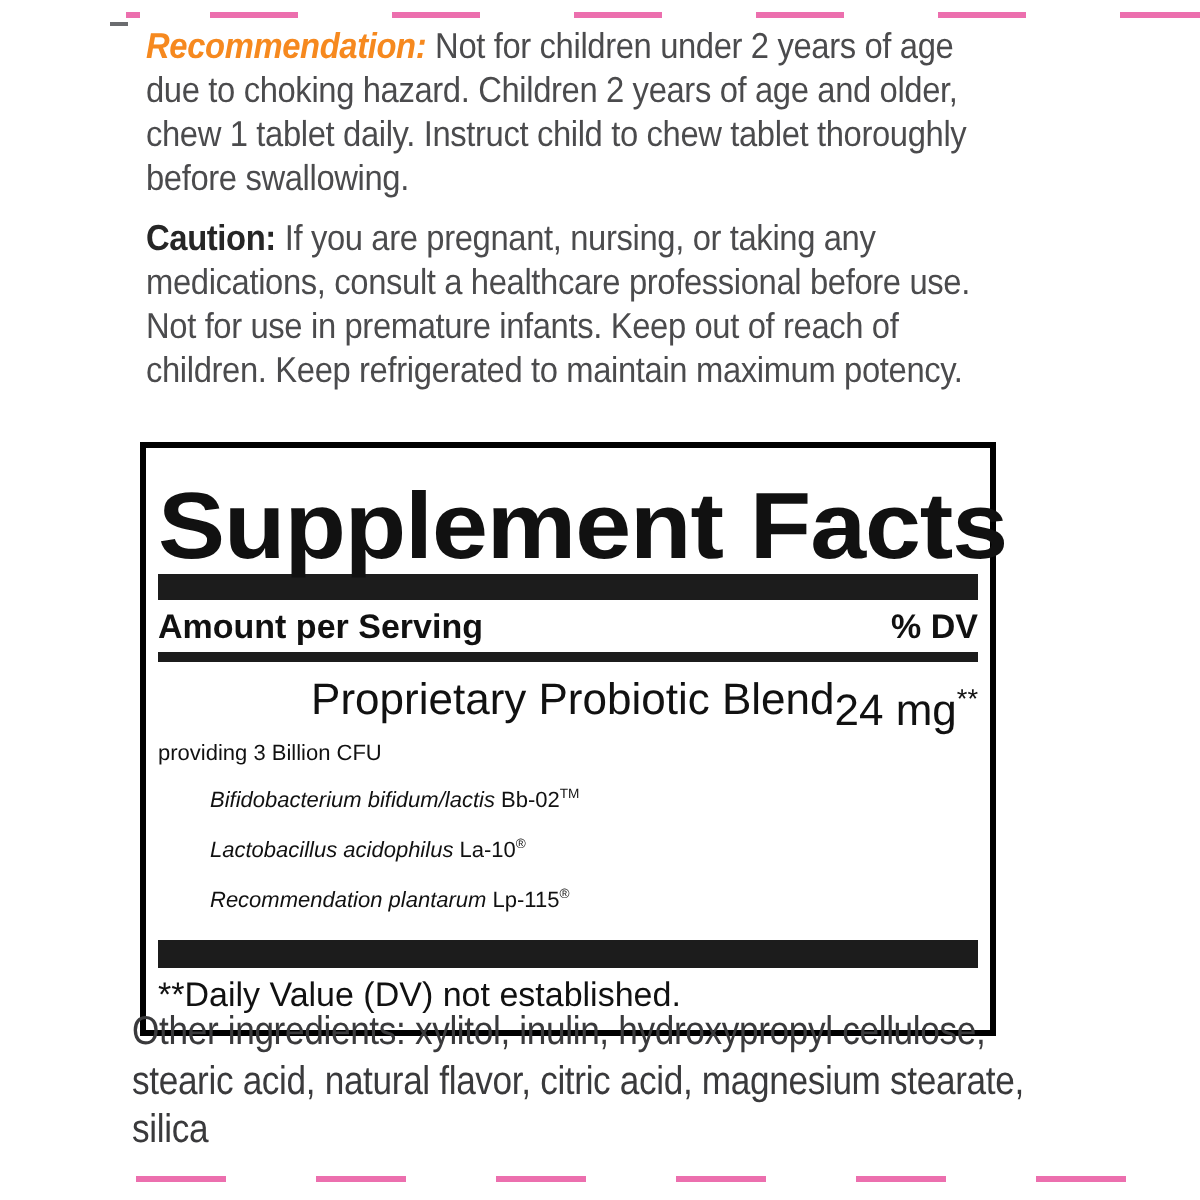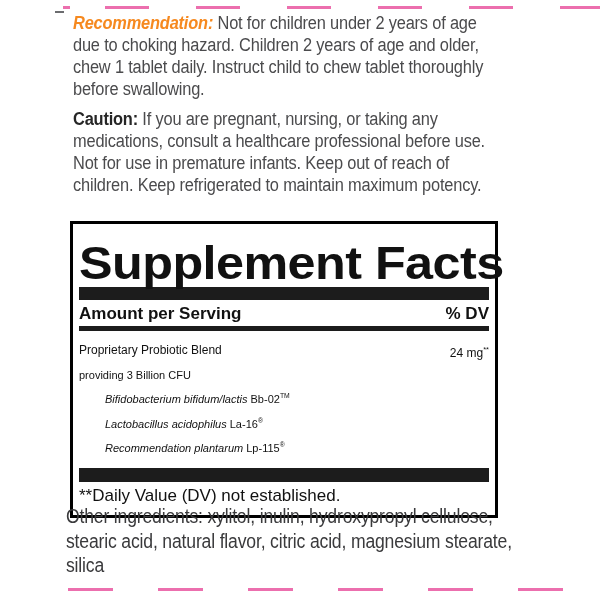--- a/index.html
+++ b/index.html
@@ -27,21 +27,21 @@
   .panel{position:absolute;left:70px;top:200px;width:428px;height:297px;
     border:3px solid #000;box-sizing:border-box;padding:12px 6px;color:#111;background:#fff;margin-top:21px;}
   .sf-title{font-weight:bold;font-size:47px;line-height:42px;margin-top:6px;
     letter-spacing:-0.5px;white-space:nowrap;transform:scaleX(1.07);transform-origin:0 50%;}
   .sf-serving{font-size:17px;line-height:20px;margin-top:4px;white-space:nowrap;}
   .bar{background:#1c1c1c;}
   .bar-thick{height:13px;margin-top:3px;}
   .bar-med{height:5px;}
   .sf-header{display:flex;justify-content:space-between;font-weight:bold;font-size:17px;
     line-height:17px;padding:5px 0 4px 0;gap:44px;}
-  .sf-row{display:flex;justify-content:space-between;font-size:12px;line-height:20px;margin-top:9px;}
+  .sf-row{display:flex;justify-content:flex-end;font-size:22px;line-height:20px;margin-top:9px;}
   .sf-providing{font-size:11px;line-height:20px;margin-top:2px;}
   .sf-strain{font-size:11px;line-height:22px;margin-top:0;padding-left:26px;white-space:nowrap;}
   .sf-strain:first-of-type{margin-top:3px;}
   .latin{font-style:italic;}
   .mark{font-size:62%;vertical-align:super;}
   .bar-thick2{height:14px;margin-top:9px;}
   .sf-footnote{font-size:17px;line-height:20px;margin-top:4px;}
 
   
   .para-other{position:absolute;left:66px;top:504px;font-size:20px;line-height:24.5px;
@@ -89,21 +89,21 @@
       <span><span>24 mg</span><span class="mark">**</span></span>
     </div>
     <div class="sf-providing">providing 3 Billion CFU</div>
 
     <div class="sf-strain">
       <span class="latin">Bifidobacterium bifidum/lactis</span>
       <span>Bb-02</span><span class="mark">TM</span>
     </div>
     <div class="sf-strain">
       <span class="latin">Lactobacillus acidophilus</span>
-      <span>La-16</span><span class="mark">®</span>
+      <span>La-10</span><span class="mark">®</span>
     </div>
     <div class="sf-strain">
       <span class="latin">Recommendation plantarum</span>
       <span>Lp-115</span><span class="mark">®</span>
     </div>
 
     <div class="bar bar-thick2"></div>
     <div class="sf-footnote">**Daily Value (DV) not established.</div>
   </div>
 

